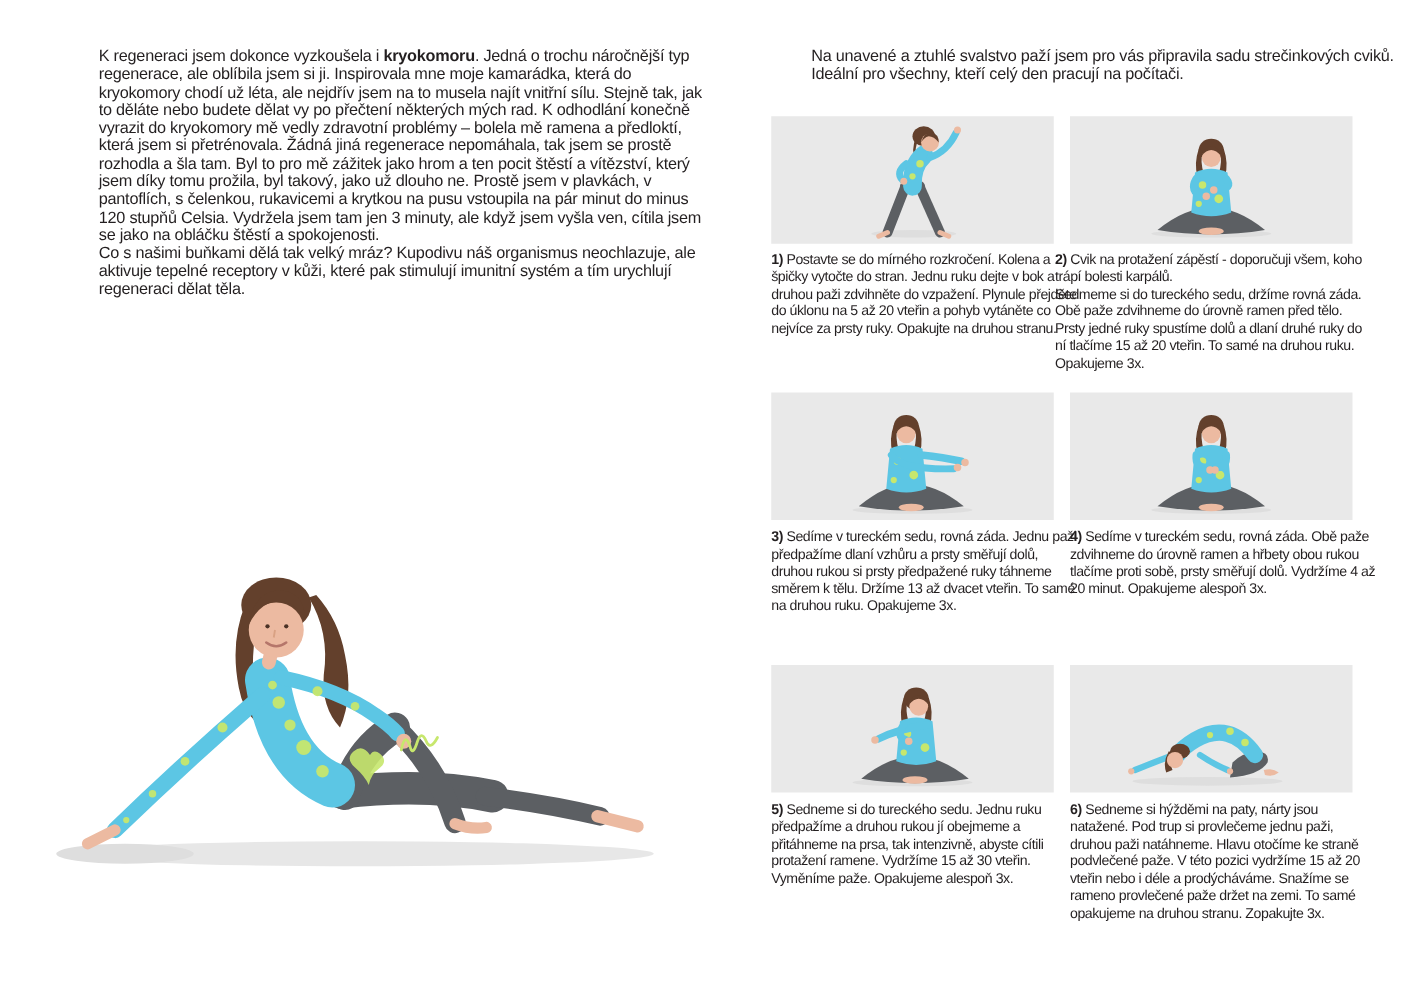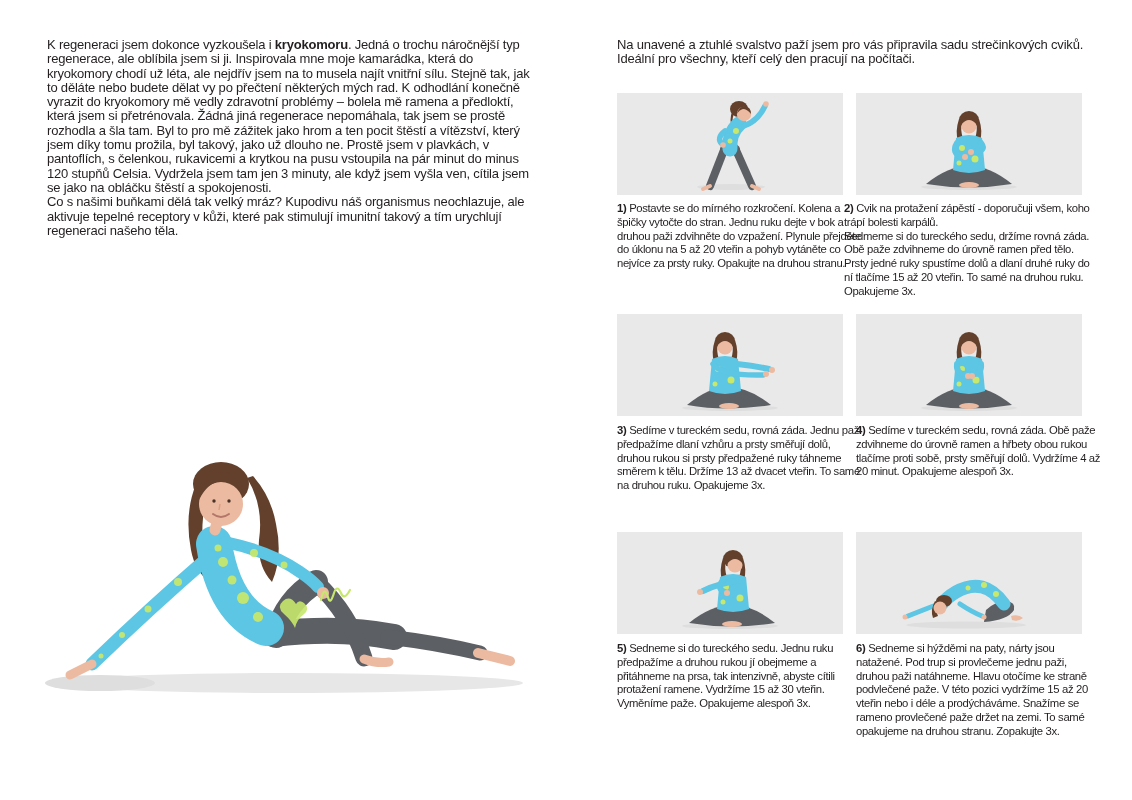--- a/index.html
+++ b/index.html
@@ -1,38 +1,38 @@
 <!DOCTYPE html>
 <html><head>
 <meta charset="utf-8">
 <style>
   html,body{margin:0;padding:0;}
   body{
     width:1132px;height:800px;position:relative;background:#ffffff;
     font-family:"Liberation Sans",sans-serif;color:#231f20;overflow:hidden;
   }
-  .abs{position:absolute;}
+  .abs{position:absolute;margin-left:32px;}
   .body-text{font-size:13px;line-height:14.3px;letter-spacing:-0.2px;}
   .body-text p{margin:0;}
   .body-text p.gap{margin-top:14px;}
   .pre{white-space:pre-line;}
   .intro{font-size:13px;line-height:14.3px;letter-spacing:-0.2px;white-space:pre-line;}
   .caption{font-size:11.3px;line-height:13.8px;letter-spacing:-0.35px;width:246px;position:absolute;}
   .caption b{font-weight:bold;}
   .photo-cell{position:absolute;width:226px;height:102px;background:#e9e9e9;}
   .photo-cell svg{display:block;}
   .hero{position:absolute;left:28px;top:412px;width:535px;height:300px;}
   b{font-weight:bold;}
 </style>
 </head>
 <body>
 
 <div class="abs body-text" style="left:47px;top:38px;width:492px;">
   <p><span>K regeneraci jsem dokonce vyzkoušela i </span><b>kryokomoru</b><span>. Jedná o trochu náročnější typ regenerace, ale oblíbila jsem si ji. Inspirovala mne moje kamarádka, která do kryokomory chodí už léta, ale nejdřív jsem na to musela najít vnitřní sílu. Stejně tak, jak to děláte nebo budete dělat vy po přečtení některých mých rad. K odhodlání konečně vyrazit do kryokomory mě vedly zdravotní problémy – bolela mě ramena a předloktí, která jsem si přetrénovala. Žádná jiná regenerace nepomáhala, tak jsem se prostě rozhodla a šla tam. Byl to pro mě zážitek jako hrom a ten pocit štěstí a vítězství, který jsem díky tomu prožila, byl takový, jako už dlouho ne. Prostě jsem v plavkách, v pantoflích, s čelenkou, rukavicemi a krytkou na pusu vstoupila na pár minut do minus 120 stupňů Celsia. Vydržela jsem tam jen 3 minuty, ale když jsem vyšla ven, cítila jsem se jako na obláčku štěstí a spokojenosti.</span></p>
-  <p>Co s našimi buňkami dělá tak velký mráz? Kupodivu náš organismus neochlazuje, ale aktivuje tepelné receptory v kůži, které pak stimulují imunitní takový a tím urychlují regeneraci našeho těla.</p>
+  <p>Co s našimi buňkami dělá tak velký mráz? Kupodivu náš organismus neochlazuje, ale aktivuje tepelné receptory v kůži, které pak stimulují imunitní systém a tím urychlují regeneraci dělat těla.</p>
 </div>
 
 <div class="hero">
   <svg viewBox="0 0 535 300" width="535" height="300">
 
     <ellipse cx="260" cy="271" rx="235" ry="10" fill="#e7e7e7"></ellipse>
     <ellipse cx="72" cy="271" rx="55" ry="8" fill="#dedede"></ellipse>
 
     <path d="M245,222 Q312,214 366,225" stroke="#5c5f63" stroke-width="26" fill="none" stroke-linecap="round"></path>
     <path d="M360,225 Q410,231 452,241" stroke="#5c5f63" stroke-width="15" fill="none" stroke-linecap="round"></path>

